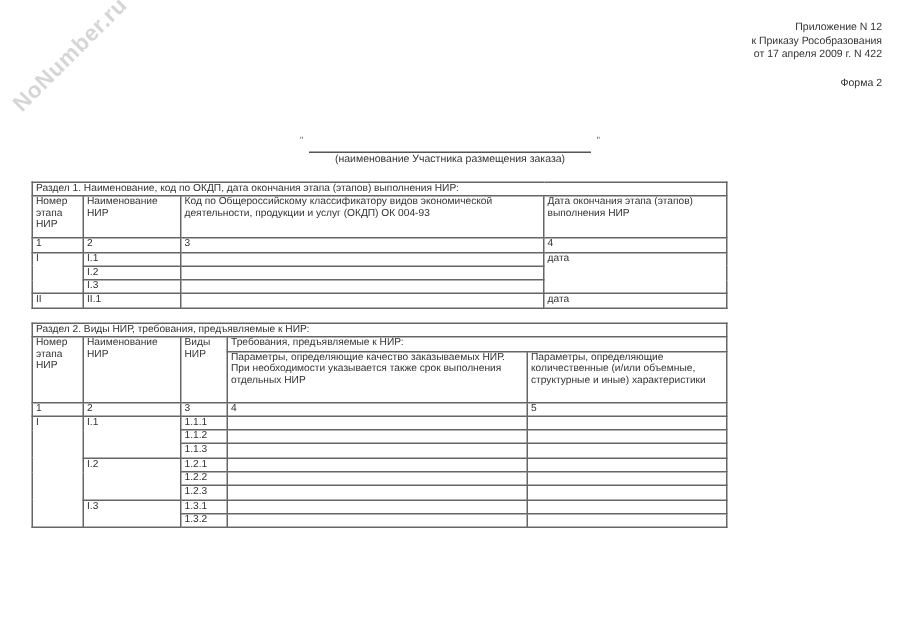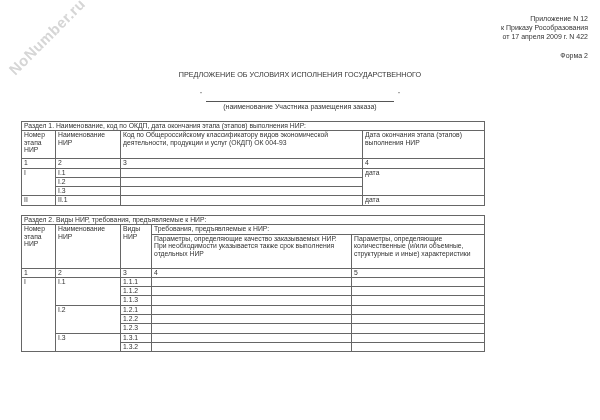--- a/index.html
+++ b/index.html
@@ -36,21 +36,20 @@
 <div class="watermark">NoNumber.ru</div>
 
 <div class="appendix">
   <div>Приложение N 12</div>
   <div>к Приказу Рособразования</div>
   <div>от 17 апреля 2009 г. N 422</div>
 </div>
 <div class="form-num">Форма 2</div>
 
 <div class="title">
-  <div>ПРЕДЛОЖЕНИЕ ОБ УСЛОВИЯХ ИСПОЛНЕНИЯ ГОСУДАРСТВЕННОГО</div>
 </div>
 
 <div class="participant">
   <div class="line">
     <span class="q ql">"</span>
     <span class="q qr">"</span>
   </div>
   <div class="caption">(наименование Участника размещения заказа)</div>
 </div>
 

